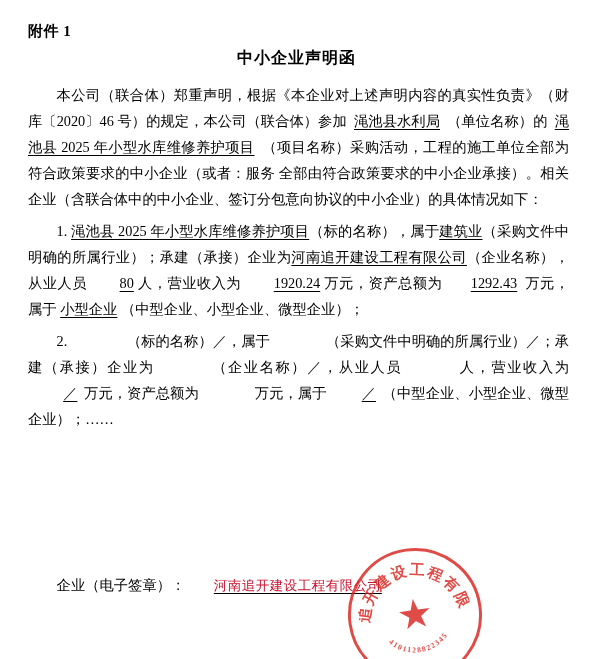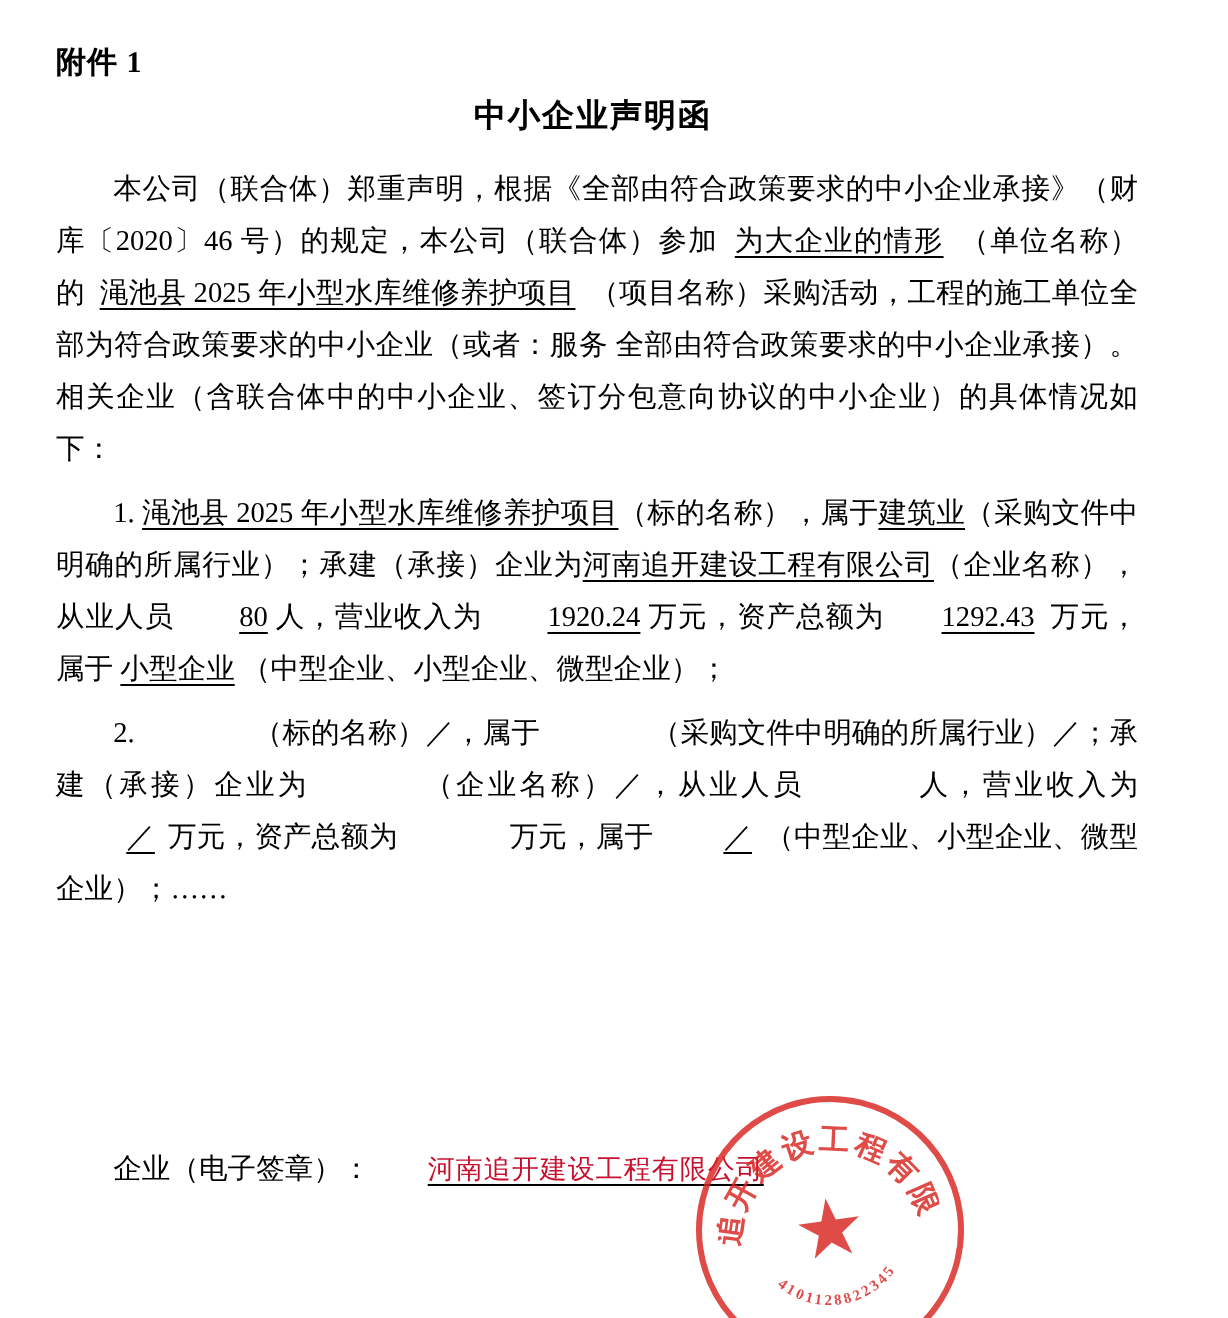--- a/index.html
+++ b/index.html
@@ -160,21 +160,21 @@
 
 <div class="page">
 
   <div class="attach-label">附件 1</div>
 
   <div class="doc-title">中小企业声明函</div>
 
   <div class="body-block">
 
     <p class="para indent">
-      <span>本公司（联合体）郑重声明，根据</span><span>《全部由符合政策要求的中小企业承接》</span><span>（财库〔2020〕46 号）的规定，本公司（联合体）参加</span>&nbsp;&nbsp;<span class="u">为大企业的情形</span>&nbsp;&nbsp;<span>（单位名称）的</span>&nbsp;&nbsp;<span class="u">渑池县 2025 年小型水库维修养护项目</span>&nbsp;&nbsp;<span>（项目名称）采购活动，工程的施工单位全部为符合政策要求的中小企业（或者：服务 全部由符合政策要求的中小企业承接）。相关企业（含联合体中的中小企业、签订分包意向协议的中小企业）的具体情况如下：</span>
+      <span>本公司（联合体）郑重声明，根据</span><span>《本企业对上述声明内容的真实性负责》</span><span>（财库〔2020〕46 号）的规定，本公司（联合体）参加</span>&nbsp;&nbsp;<span class="u">渑池县水利局</span>&nbsp;&nbsp;<span>（单位名称）的</span>&nbsp;&nbsp;<span class="u">渑池县 2025 年小型水库维修养护项目</span>&nbsp;&nbsp;<span>（项目名称）采购活动，工程的施工单位全部为符合政策要求的中小企业（或者：服务 全部由符合政策要求的中小企业承接）。相关企业（含联合体中的中小企业、签订分包意向协议的中小企业）的具体情况如下：</span>
     </p>
 
     <p class="para indent">
       <span>1.</span>&nbsp;<span class="u">渑池县 2025 年小型水库维修养护项目</span><span>（标的名称），属于</span><span class="u">建筑业</span><span>（采购文件中明确的所属行业）；承建（承接）企业为</span><span class="u">河南追开建设工程有限公司</span><span>（企业名称），从业人员</span>&nbsp;<span class="u-wide">80</span>&nbsp;<span>人，营业收入为</span>&nbsp;<span class="u-wide">1920.24</span>&nbsp;<span>万元，资产总额为</span><span class="u-wide">1292.43</span>&nbsp;&nbsp;<span>万元，属于</span>&nbsp;<span class="u">小型企业</span>&nbsp;<span>（中型企业、小型企业、微型企业）；</span>
     </p>
 
     <p class="para indent">
       <span>2.</span>&nbsp;<span class="u-blank"></span><span>（标的名称）／，属于</span><span class="u-blank"></span><span>（采购文件中明确的所属行业）／；承建（承接）企业为</span><span class="u-blank"></span><span>（企业名称）／，从业人员</span><span class="u-blank"></span><span>人，营业收入为</span><span class="u-blank">／</span><span>万元，资产总额为</span><span class="u-blank"></span><span>万元，属于</span><span class="u-blank">／</span><span>（中型企业、小型企业、微型企业）；……</span>
     </p>
 

